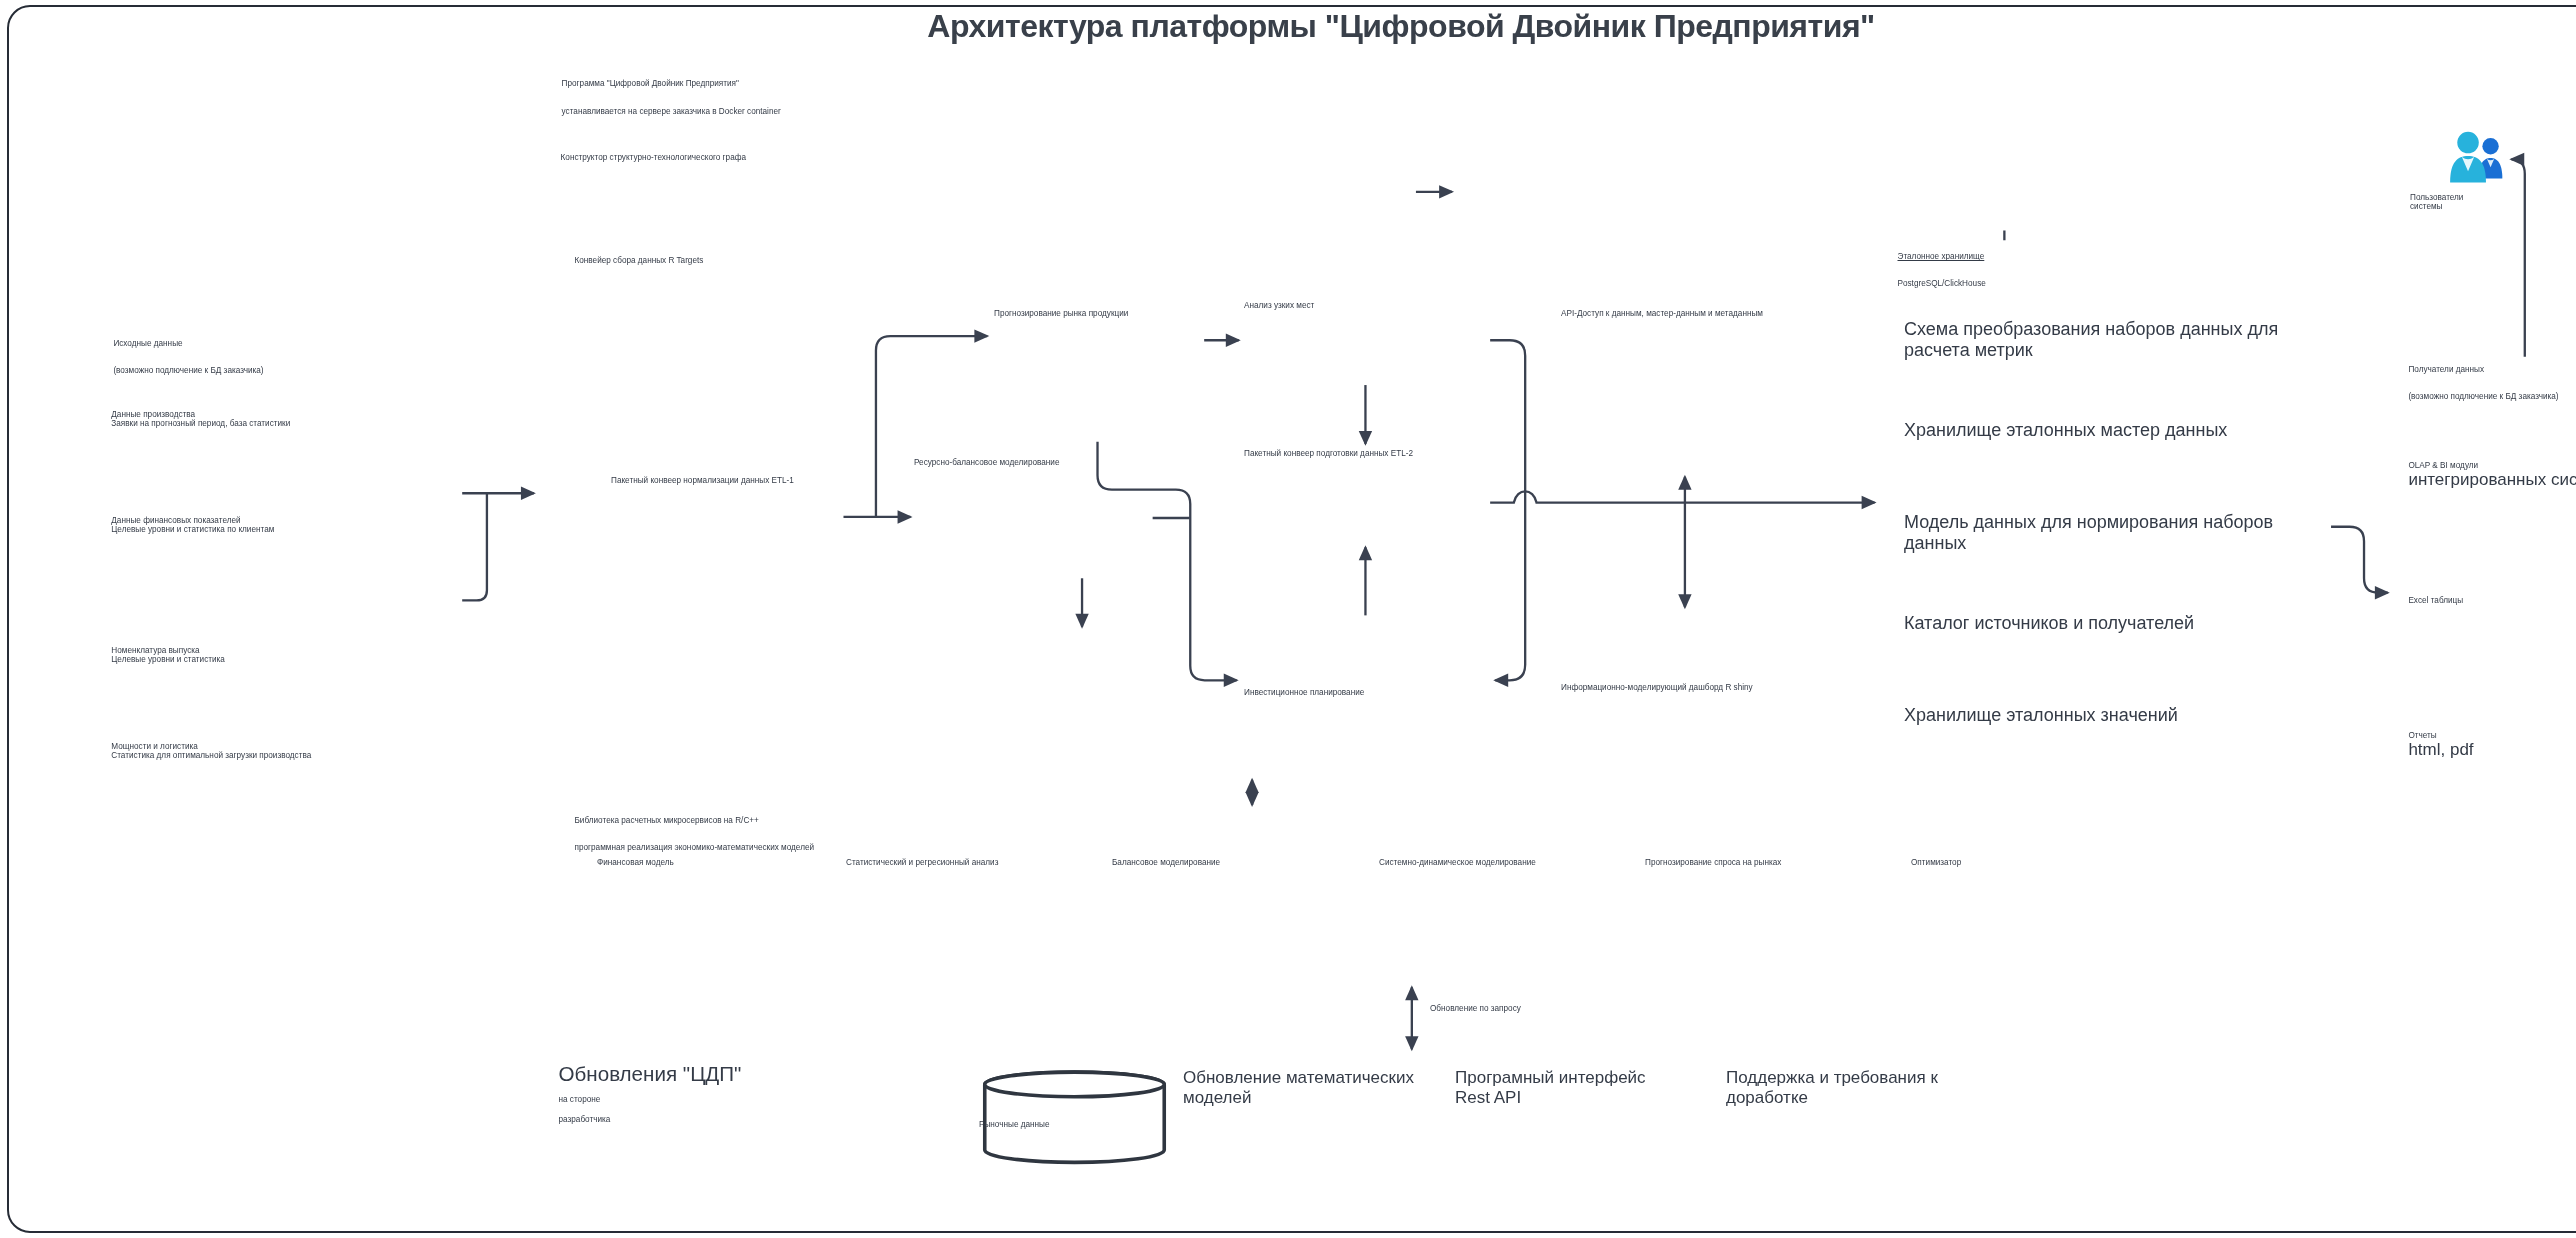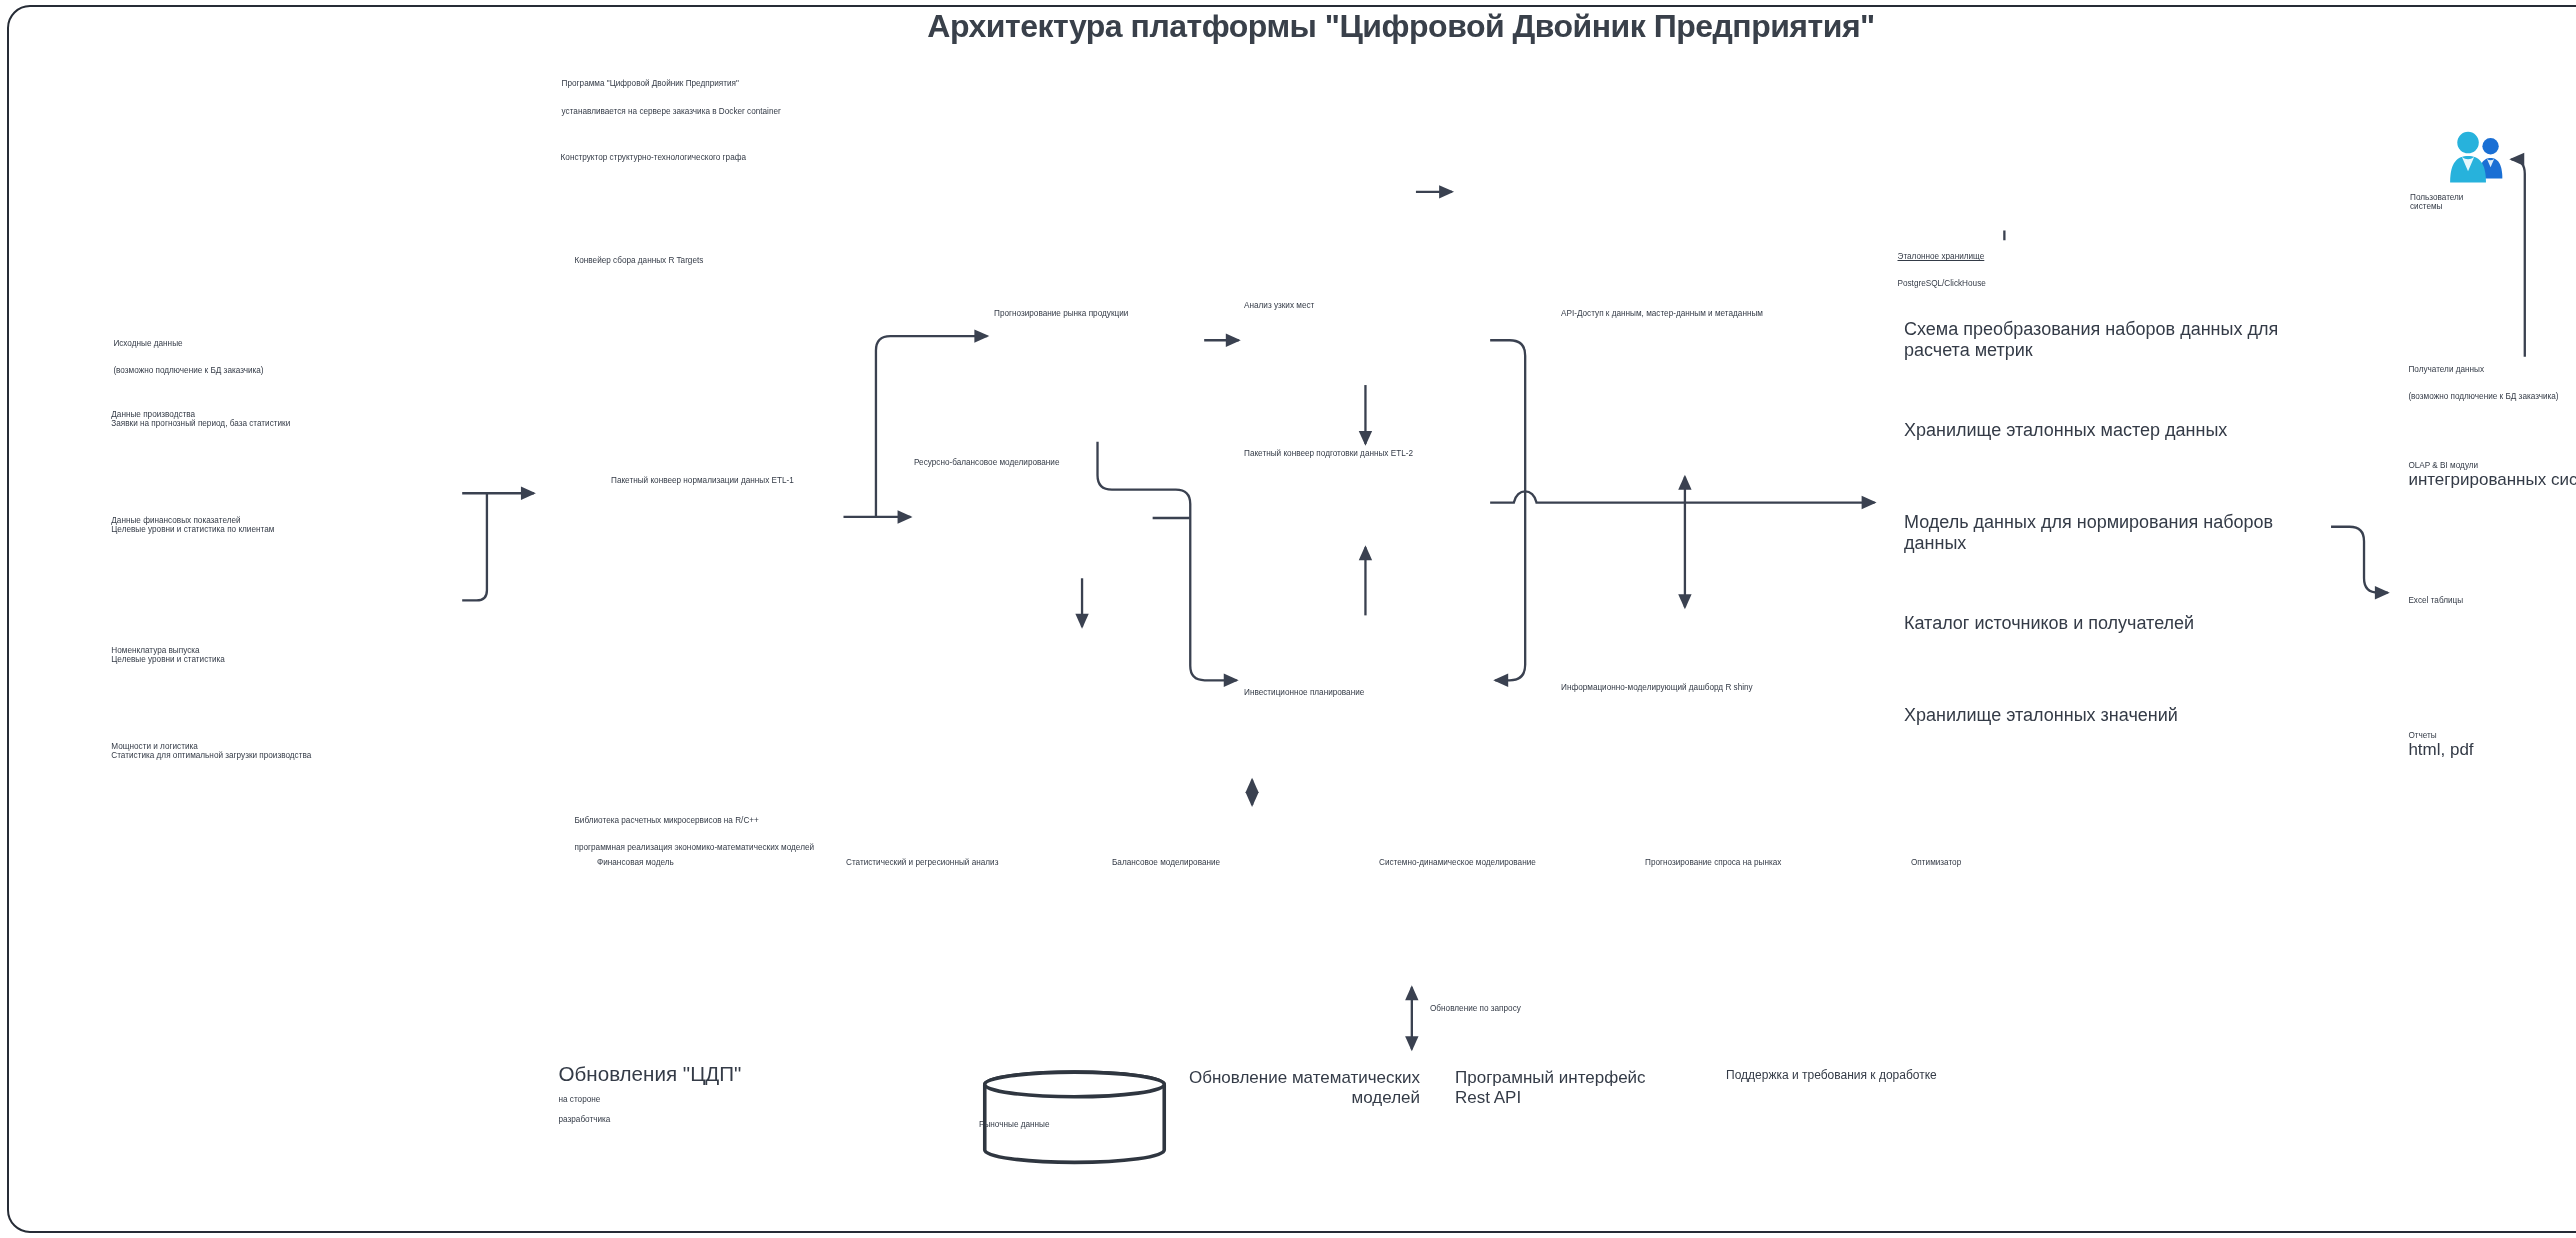--- a/index.html
+++ b/index.html
@@ -206,27 +206,27 @@
     <div class="abs blk-sub" style="left:17.5px;top:41px;">на стороне</div>
     <div class="abs blk-sub" style="left:17.5px;top:61px;">разработчика</div>
     <div class="abs" style="left:438px;top:14.4px;width:191px;height:100px;">
       <svg width="191" height="100" viewBox="0 0 370 195">
         <path d="M10,32 a175,24 0 0 1 350,0 v128 a175,24 0 0 1 -350,0 z" fill="#fff" stroke="#2f3640" stroke-width="7"></path>
         <ellipse cx="185" cy="32" rx="175" ry="24" fill="#fff" stroke="#2f3640" stroke-width="7"></ellipse>
       </svg>
       <div class="abs cyl-label" style="left:0;top:52px;width:191px;">Рыночные данные</div>
     </div>
     <div class="abs wbox" style="left:642px;top:14.4px;width:237px;height:100px;border-width:1.5px;">
-      <div class="libtxt" style="font-size:17px;text-align:right;">Обновление математических моделей</div>
+      <div class="libtxt" style="font-size:17px;">Обновление математических моделей</div>
     </div>
     <div class="abs wbox" style="left:914px;top:14.4px;width:229px;height:100px;border-width:1.5px;">
       <div class="libtxt" style="font-size:17px;">Програмный интерфейс Rest API</div>
     </div>
     <div class="abs wbox" style="left:1185px;top:14.4px;width:229px;height:100px;border-width:1.5px;">
-      <div class="libtxt" style="font-size:12px;">Поддержка и требования к доработке</div>
+      <div class="libtxt" style="font-size:17px;">Поддержка и требования к доработке</div>
     </div>
   </div>
 
   <div class="abs" id="on-request" style="left:1430px;top:1004px;">Обновление по запросу</div>
 
   <svg class="abs lines" style="left:0;top:0;" width="2802" height="1239" viewBox="0 0 5438 2404">
     <defs>
       <marker id="ah" markerUnits="userSpaceOnUse" markerWidth="34" markerHeight="30" refX="26" refY="14" orient="auto">
         <path d="M1,1 L30,14 L1,27 Z" fill="#3a4150"></path>
       </marker>

